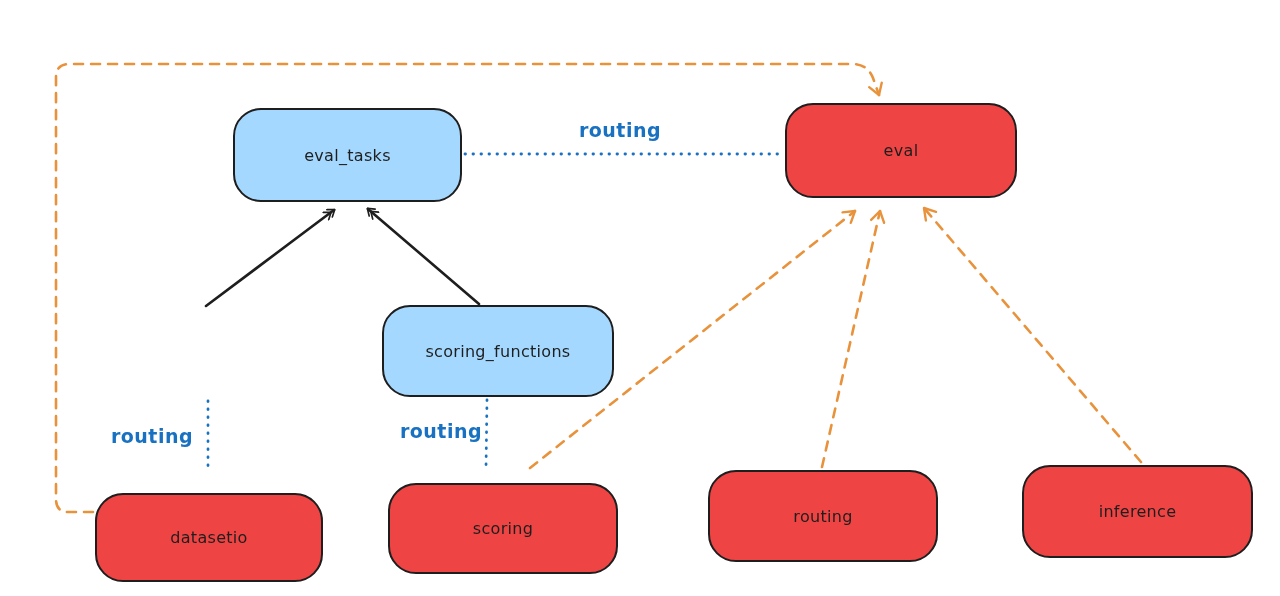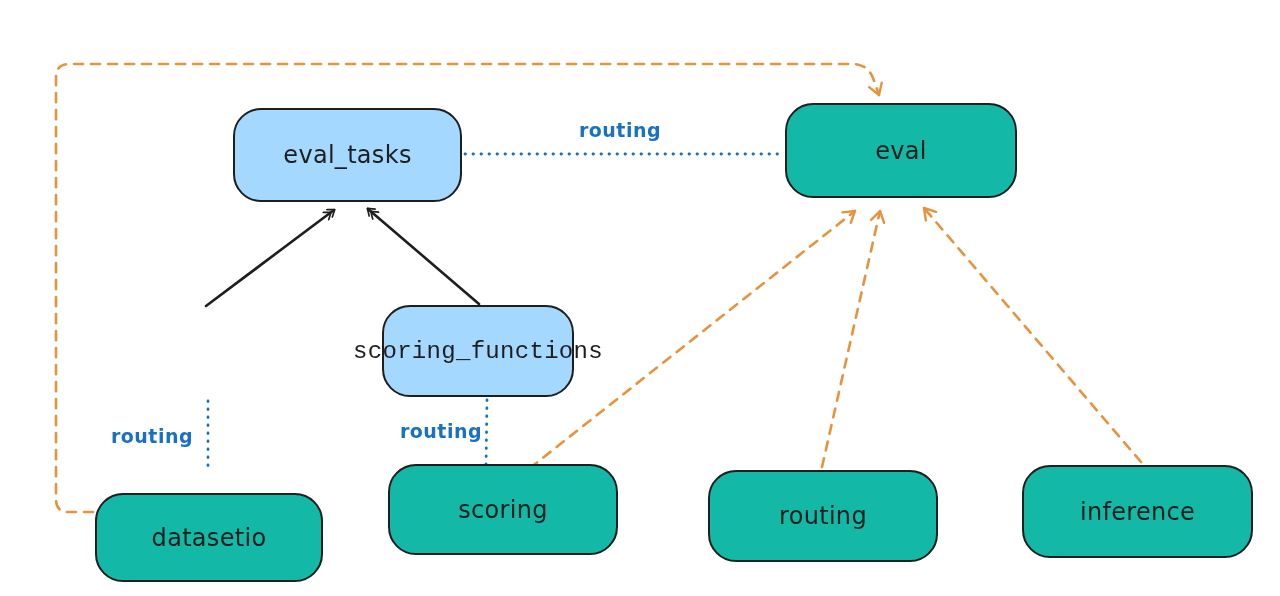--- a/index.html
+++ b/index.html
@@ -17,26 +17,26 @@
     width: 1280px; height: 596px;
   }
   .node {
     position: absolute;
     box-sizing: border-box;
     border: 2.5px solid #1e1e1e;
     border-radius: 28px;
     display: flex;
     align-items: center;
     justify-content: center;
-    font-size: 24px;
+    font-size: 16px;
     color: #1e1e1e;
     letter-spacing: 0.3px;
   }
   .node.blue  { background: #a5d8ff; }
-  .node.green { background: #14b8a6; }
+  .node.green { background: #ef4444; }
   .edge-label {
     position: absolute;
     transform: translate(-50%, -50%);
     color: #1971c2;
     font-size: 19px;
     font-weight: 700;
     letter-spacing: 0.5px;
     white-space: nowrap;
   }
 </style>
@@ -67,25 +67,25 @@
     <path d="M530 468 L855 211" fill="none" stroke="#e8923c" stroke-width="2.6" stroke-dasharray="9 8" stroke-linecap="round" marker-end="url(#arrow-orange)"></path>
     <path d="M822 467 L880 211" fill="none" stroke="#e8923c" stroke-width="2.6" stroke-dasharray="9 8" stroke-linecap="round" marker-end="url(#arrow-orange)"></path>
     <path d="M1141 462 L924 208" fill="none" stroke="#e8923c" stroke-width="2.6" stroke-dasharray="9 8" stroke-linecap="round" marker-end="url(#arrow-orange)"></path>
   </svg>
 
   <div class="node blue" style="left:233px; top:108px; width:229px; height:94px;">eval_tasks</div>
 
   <div class="node green" style="left:785px; top:103px; width:232px; height:95px;">eval</div>
 
 
-  <div class="node blue" style="left:382px; top:305px; width:192px; height:92px;font-family:Liberation Mono, monospace;">scoring_functions</div>
+  <div class="node blue" style="left:382px; top:305px; width:232px; height:92px;">scoring_functions</div>
 
   <div class="node green" style="left:95px; top:476px; width:228px; height:89px;margin-top:17px;">datasetio</div>
 
-  <div class="node green" style="left:388px; top:464px; width:230px; height:91px;">scoring</div>
+  <div class="node green" style="left:388px; top:483px; width:230px; height:91px;">scoring</div>
 
   <div class="node green" style="left:708px; top:470px; width:230px; height:92px;">routing</div>
 
   <div class="node green" style="left:1022px; top:465px; width:231px; height:93px;text-align:center;">inference</div>
 
   <span class="edge-label" style="left:620px; top:130px;">routing</span>
 
   <span class="edge-label" style="left:152px; top:436px;">routing</span>
 
   <span class="edge-label" style="left:441px; top:431px;">routing</span>

